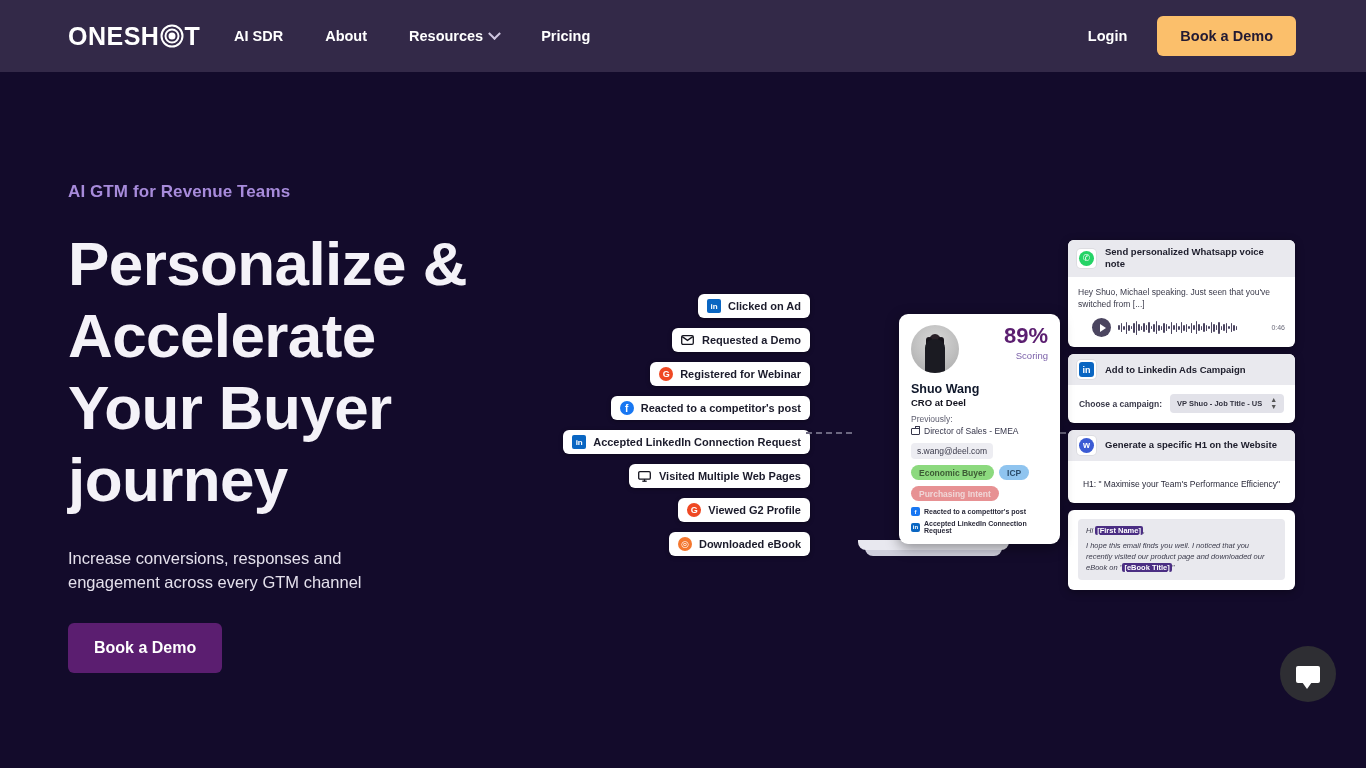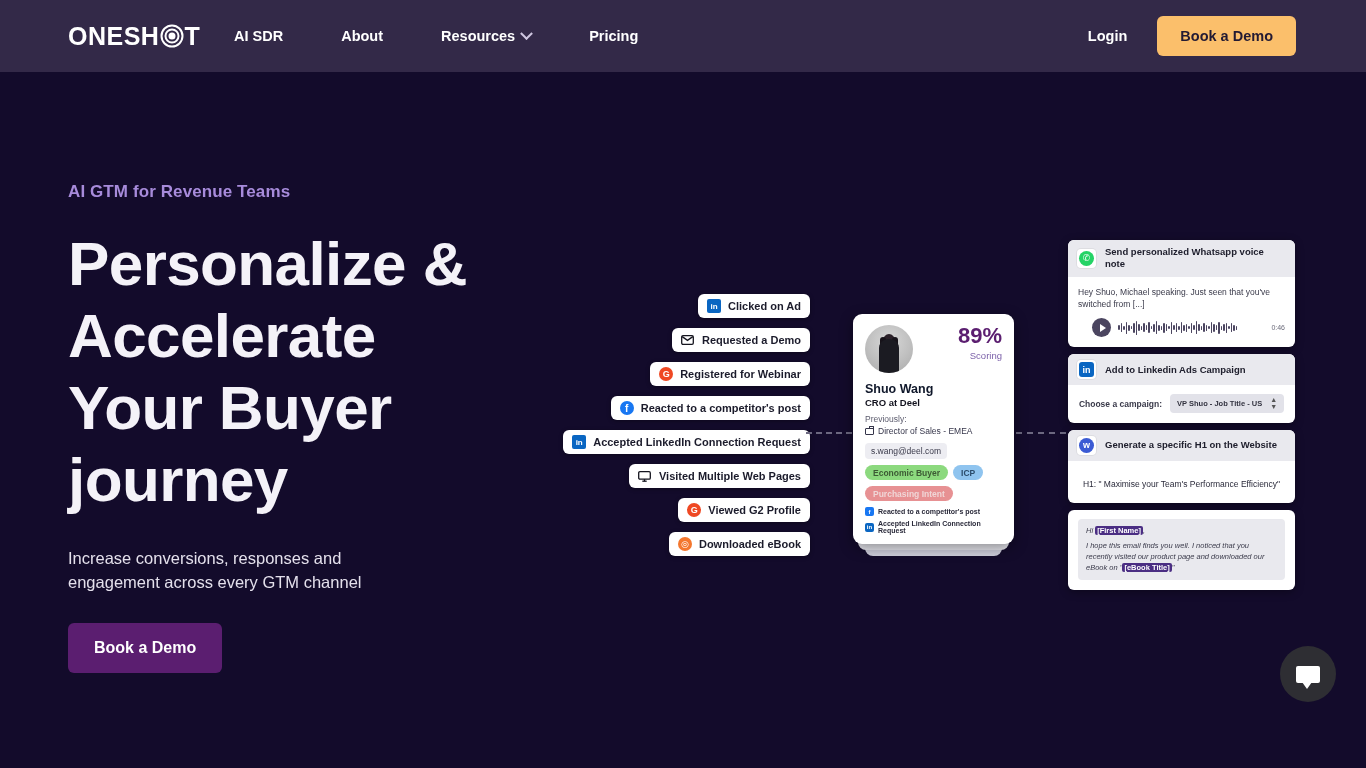--- a/index.html
+++ b/index.html
@@ -38,21 +38,21 @@
     position: absolute; border-radius: 50%;
     border: 2px solid #ffffff; display: block;
     left: 50%; top: 50%; transform: translate(-50%,-50%);
   }
   .ring1 { width: 23px; height: 23px; }
   .ring2 { width: 15px; height: 15px; }
   .ring3 { width: 7px; height: 7px; background: #ffffff; border-width: 1px; }
 
   .nav-links {
     position: absolute; left: 234px; top: 0; height: 72px;
-    display: flex; align-items: center; gap: 16px;
+    display: flex; align-items: center; gap: 0px;
   }
   .nav-link {
     color: #ffffff; font-size: 14.5px; font-weight: 600;
     padding: 8px 0; margin-right: 42px; cursor: pointer;
     display: flex; align-items: center; gap: 7px;
     white-space: nowrap;
   }
   .nav-link:last-child { margin-right: 0; }
   .chev {
     width: 9px; height: 9px; display: inline-block;
@@ -114,21 +114,21 @@
   .ic-fb { background: #1877F2; border-radius: 50%; font-size: 10px; }
   .ic-web { background: #fff; color: #111; }
   .ic-ebook { background: #F4772E; border-radius: 50%; }
 
   
   .profile-stack { position: absolute; left: 853px; top: 314px; width: 161px; }
   .profile-card {
     position: relative; z-index: 3;
     background: #ffffff; border-radius: 9px;
     box-shadow: 0 4px 14px rgba(0,0,0,.4);
-    padding: 11px 12px 10px 12px; width: 161px;
+    padding: 11px 12px 10px 12px; width: 161px; margin-left: 46px;
   }
   .pc-top { display: flex; align-items: flex-start; justify-content: space-between; }
   .avatar {
     width: 48px; height: 48px; border-radius: 50%;
     overflow: hidden; position: relative;
     background: radial-gradient(circle at 50% 35%, #d8d8d8 0%, #bfbfbf 55%, #a8a8a8 100%);
     flex: none;
   }
   .avatar .body {
     position: absolute; left: 50%; top: 30%;

